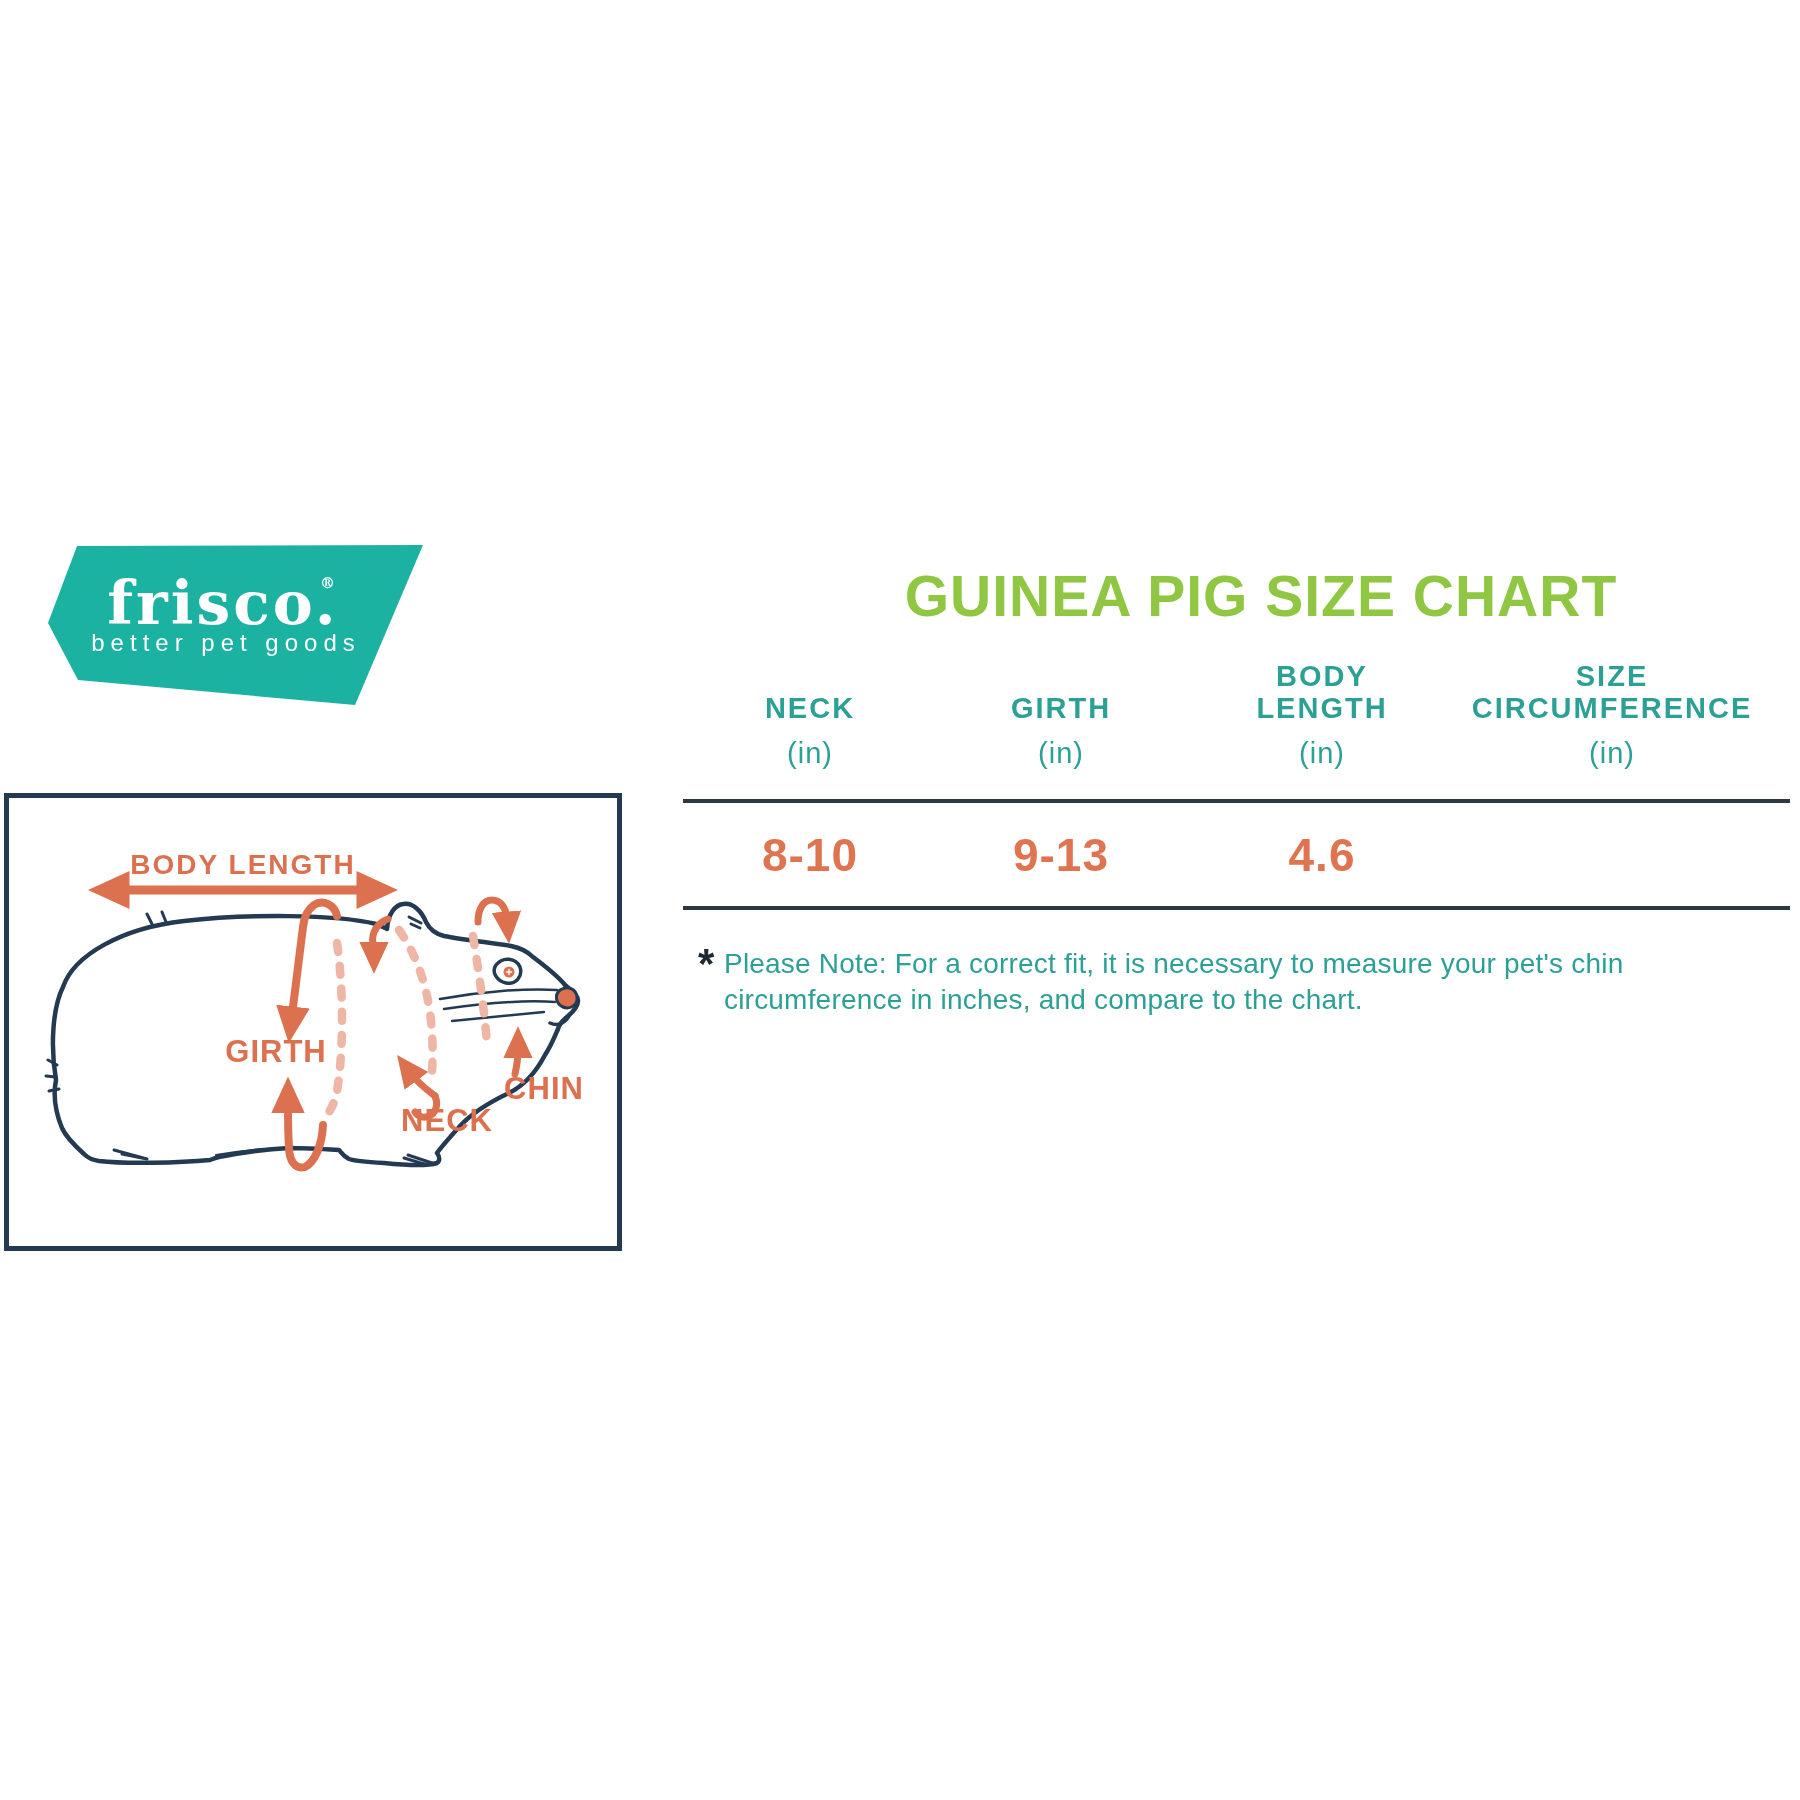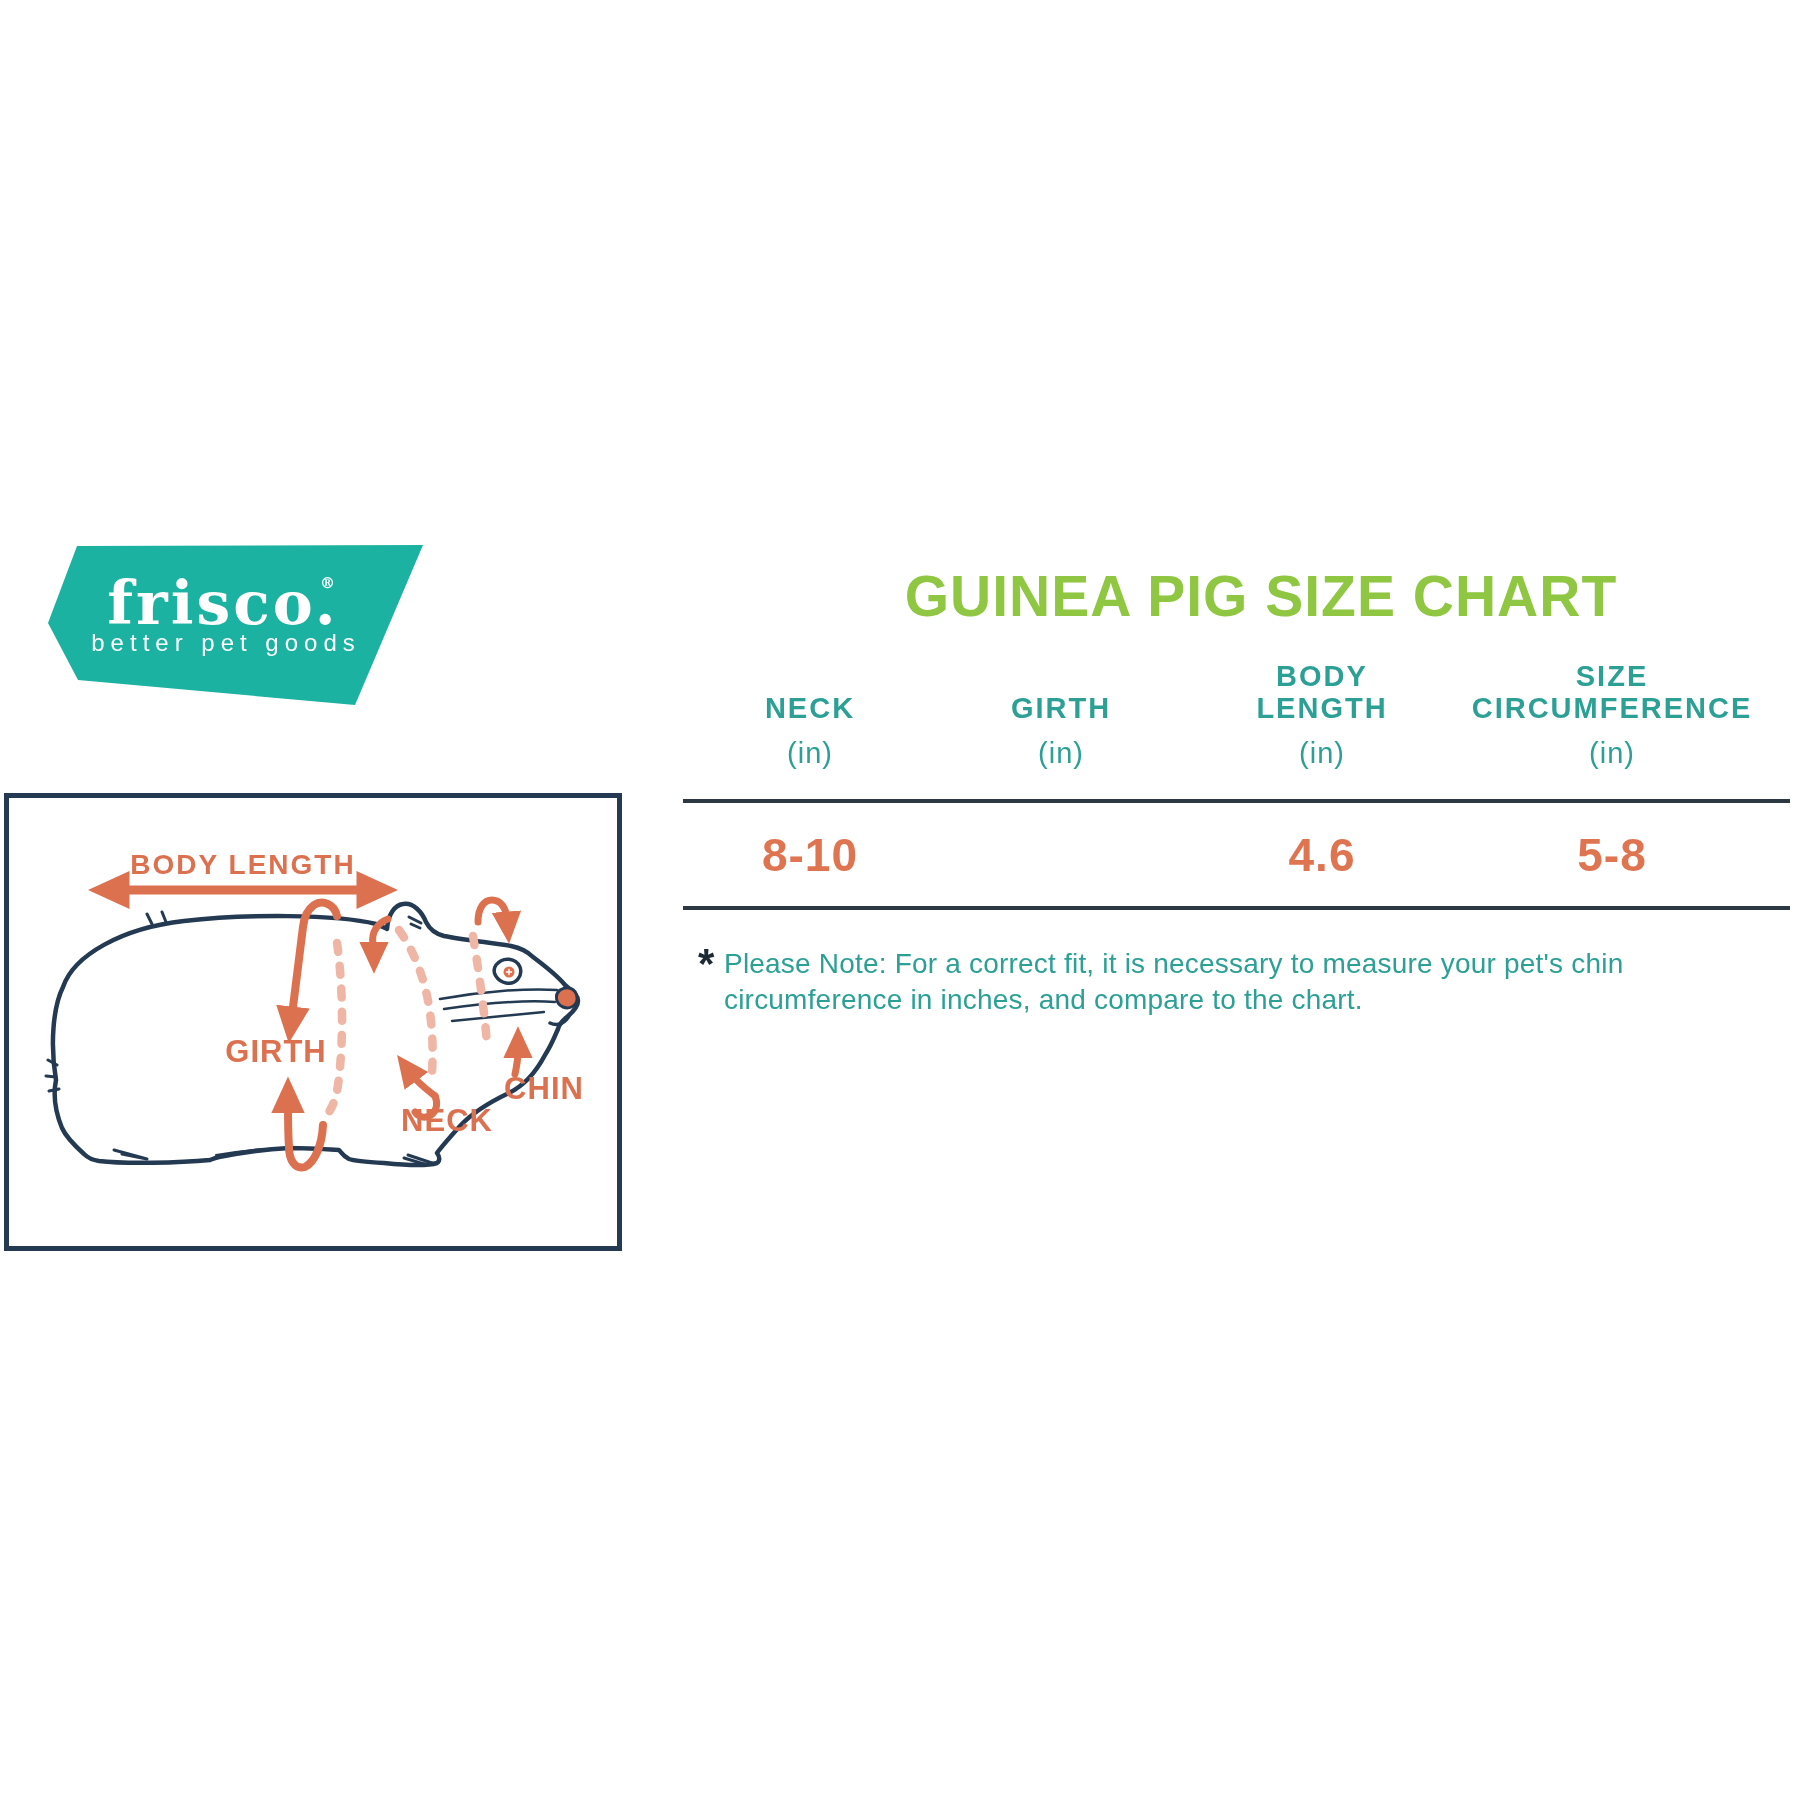--- a/index.html
+++ b/index.html
@@ -74,22 +74,22 @@
   </div>
   <div class="hcell hc4">
     <div class="hname">SIZE CIRCUMFERENCE</div>
     <div class="hunit">(in)</div>
   </div>
 
   <div class="rule rule-top"></div>
   <div class="rule rule-bottom"></div>
 
   <div class="vcell vc1">8-10</div>
+  <div class="vcell vc2">9-13</div>
   <div class="vcell vc3">4.6</div>
-  <div class="vcell vc4">5-8</div>
 
   <div class="note">
     <span class="note-ast">*</span>
     <div class="note-text">Please Note: For a correct fit, it is necessary to measure your pet's chin circumference in inches, and compare to the chart.</div>
   </div>
 
   <svg class="diagram" viewBox="0 0 618 458">
     <defs>
       <marker id="ah" viewBox="0 0 10 10" refX="2.2" refY="5" markerWidth="4.8" markerHeight="4.8" orient="auto-start-reverse" markerUnits="strokeWidth">
         <path d="M0,0.6 L9.6,5 L0,9.4 Z" fill="#DC7150"></path>

